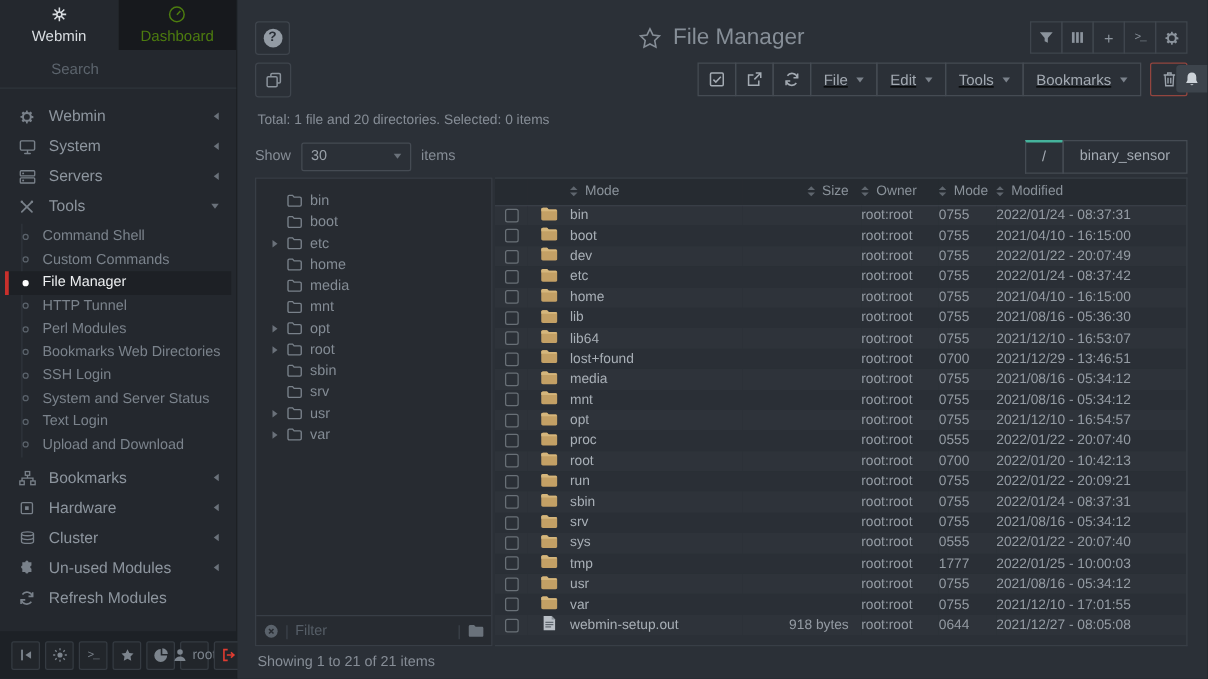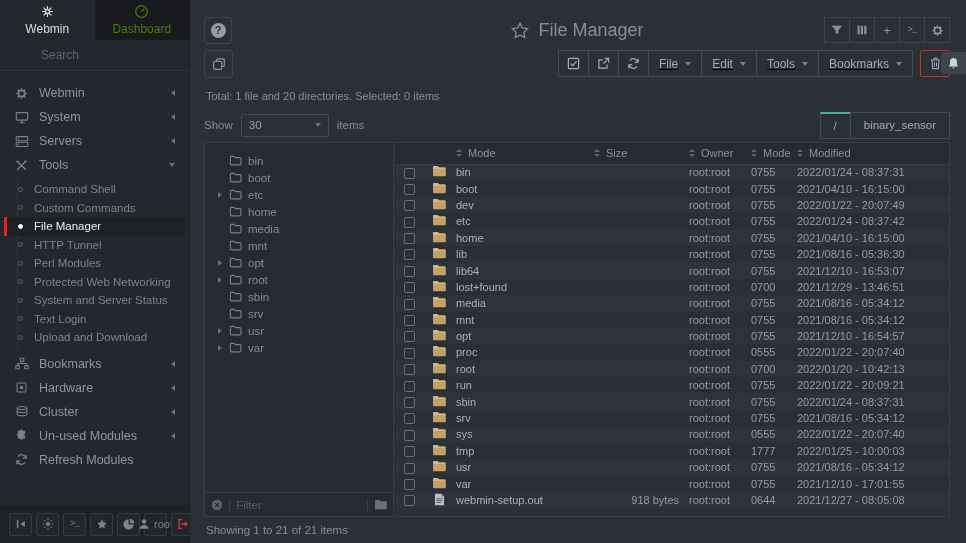--- a/index.html
+++ b/index.html
@@ -73,21 +73,21 @@
   .tree-filter { flex:0 0 24px; border-top:1px solid #383e46; display:flex; align-items:center; gap:5px; padding:0 6px; color:#565e67; }
   .tree-filter input { flex:1; min-width:0; background:transparent; border:0; outline:none; font-size:11.5px; color:#9aa1a9; }
   .tree-filter input::placeholder { color:#565e67; }
   .tf-sep { color:#3c434b; font-size:12px; }
   .tf-folder { color:#6a727b; cursor:pointer; display:flex; }
 
   .table-panel { flex:1; border:1px solid #383e46; border-left:0; background:#2b3037; overflow:hidden; }
   table.ftable { width:100%; border-collapse:collapse; table-layout:fixed; font-size:11px; }
   .ftable thead th { height:21px; background:#262b31; color:#8a929a; font-weight:normal; text-align:left; font-size:11px; border-bottom:1px solid #383e46; }
   .ftable th .thc { display:flex; align-items:center; gap:6px; }
-  .ftable th.col-size .thc { justify-content:flex-start; padding-right:10px; }
+  .ftable th.col-size .thc { justify-content:flex-end; padding-right:10px; }
   .ftable tbody tr { height:16.4px; }
   .ftable tbody tr:nth-child(odd) { background:#2e333a; }
   .ftable tbody tr:nth-child(even) { background:#2a2f36; }
   .ftable td { color:#959ca4; overflow:hidden; white-space:nowrap; }
   .td-cb { text-align:center; }
   .cb { width:11px; height:11px; border:1px solid #697077; border-radius:2px; display:inline-block; background:#2b3037; vertical-align:middle; cursor:pointer; }
   .td-icon { text-align:center; }
   .name-link { color:#a9b0b7; cursor:pointer; }
   .td-size { text-align:right; padding-right:10px; }
   .sort { display:inline-flex; flex-direction:column; gap:2px; cursor:pointer; }
@@ -198,21 +198,25 @@
           <div class="subitem ">
         <span class="bullet"></span>
         <span>HTTP Tunnel</span>
           </div>
           <div class="subitem ">
         <span class="bullet"></span>
         <span>Perl Modules</span>
           </div>
           <div class="subitem ">
         <span class="bullet"></span>
-        <span>Protected Web Networking</span>
+        <span>Bookmarks Web Directories</span>
+          </div>
+          <div class="subitem ">
+        <span class="bullet"></span>
+        <span>SSH Login</span>
           </div>
           <div class="subitem ">
         <span class="bullet"></span>
         <span>System and Server Status</span>
           </div>
           <div class="subitem ">
         <span class="bullet"></span>
         <span>Text Login</span>
           </div>
           <div class="subitem ">

